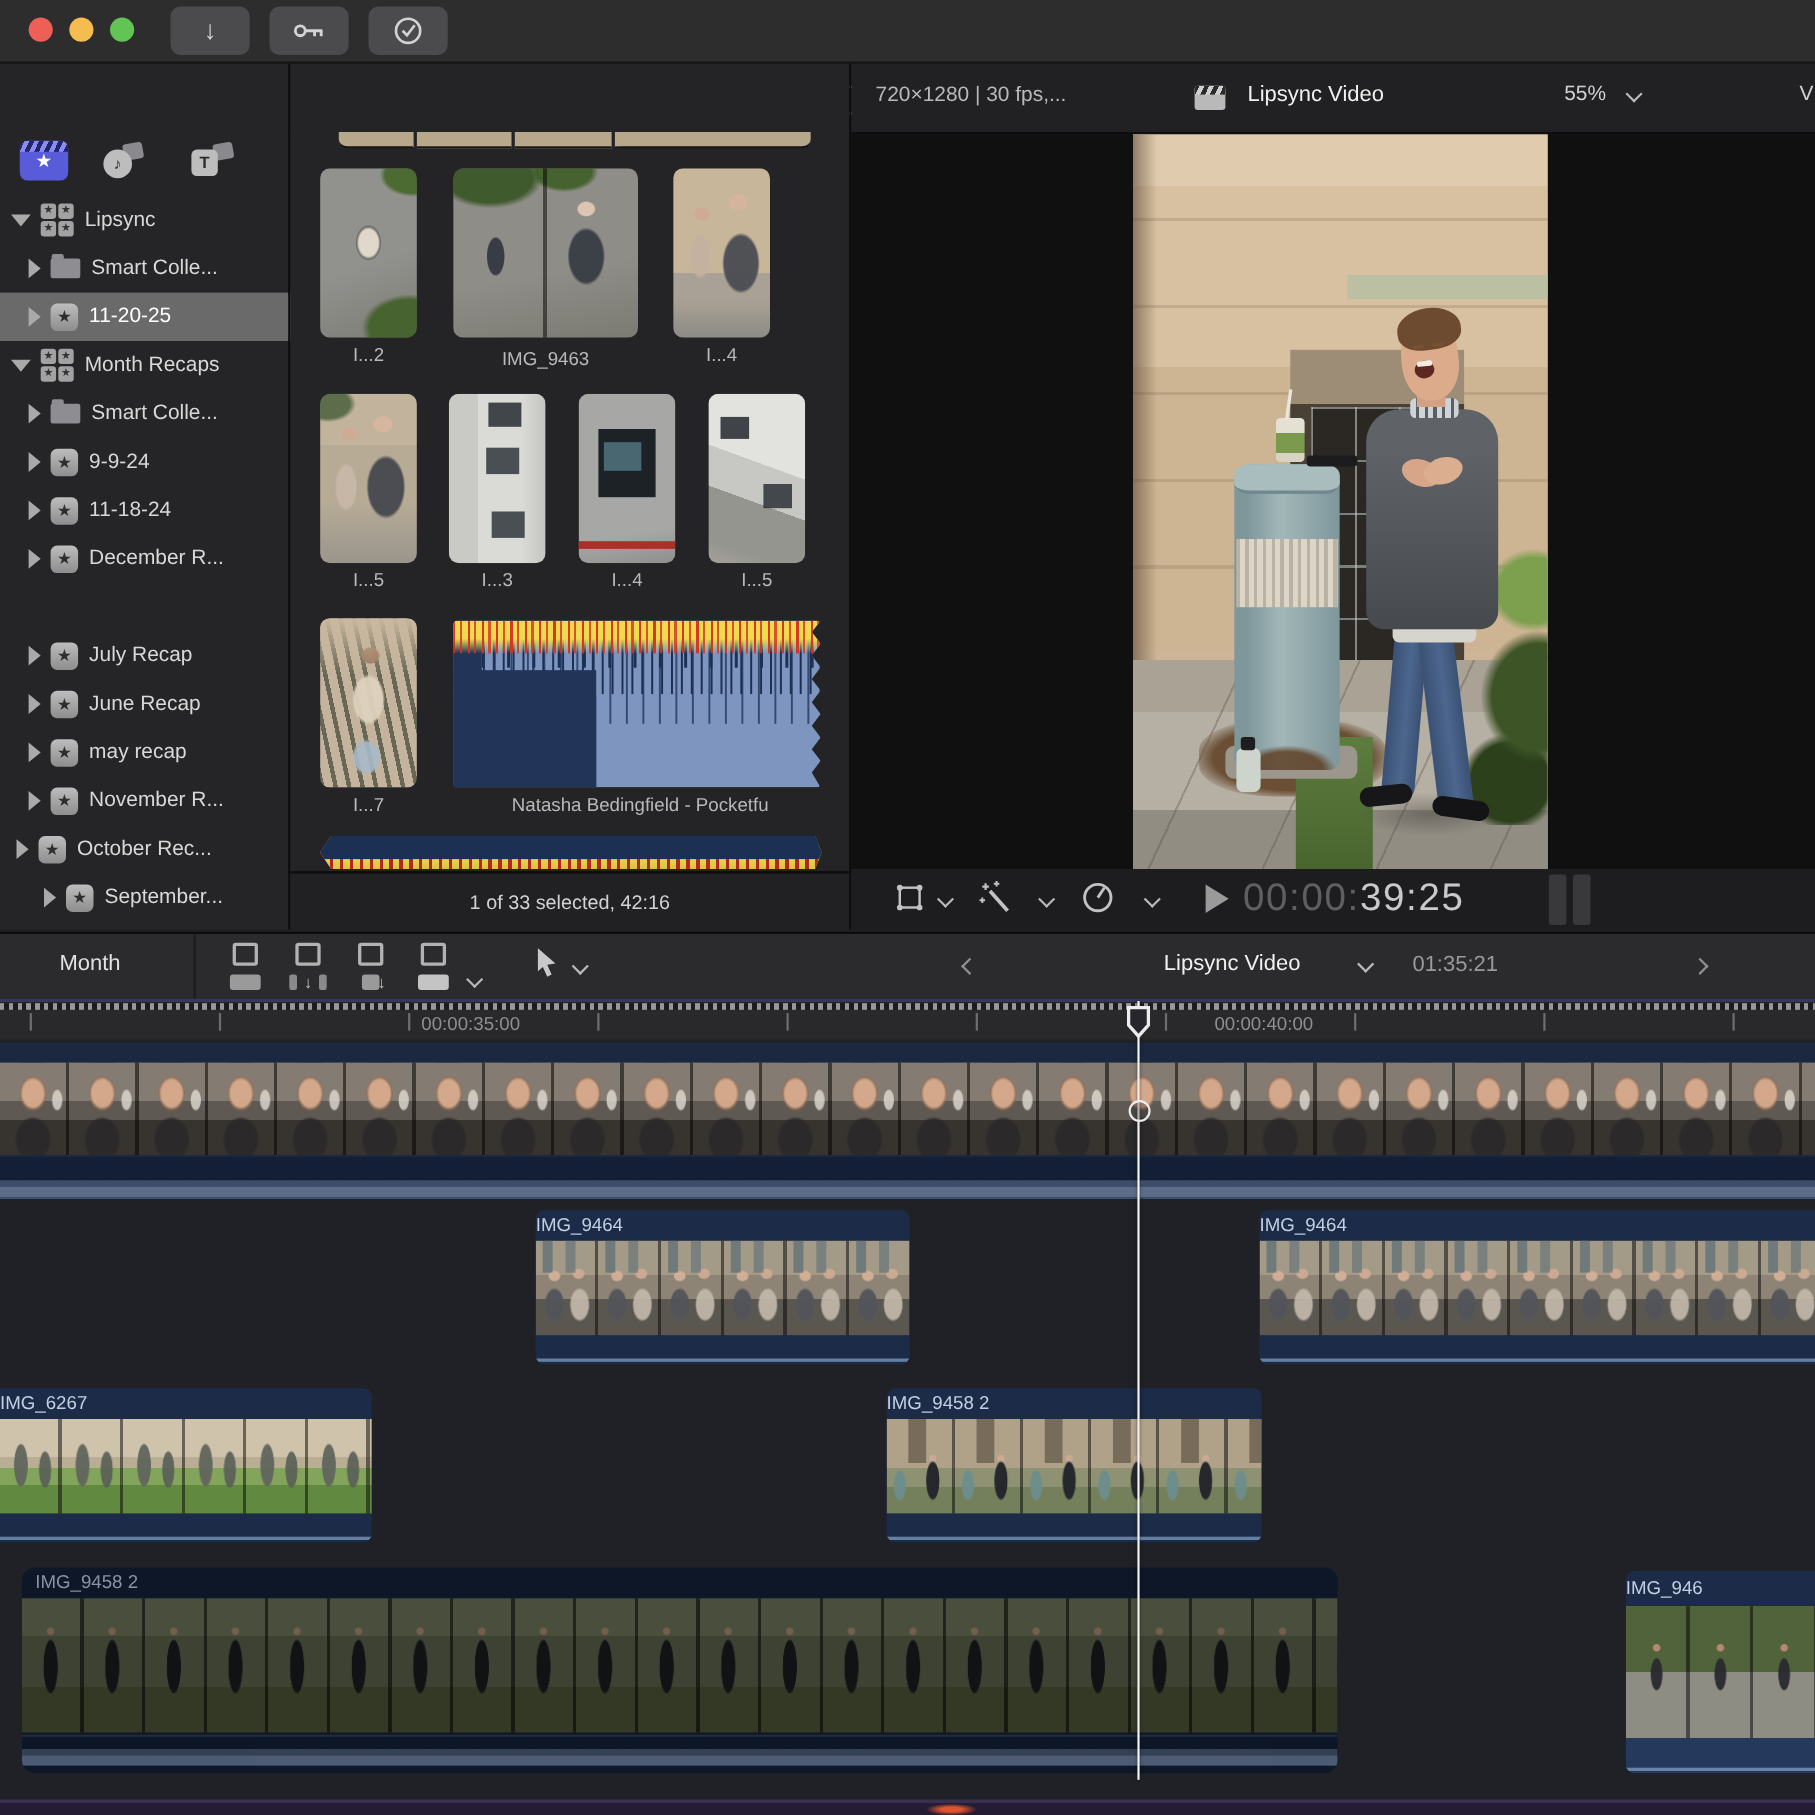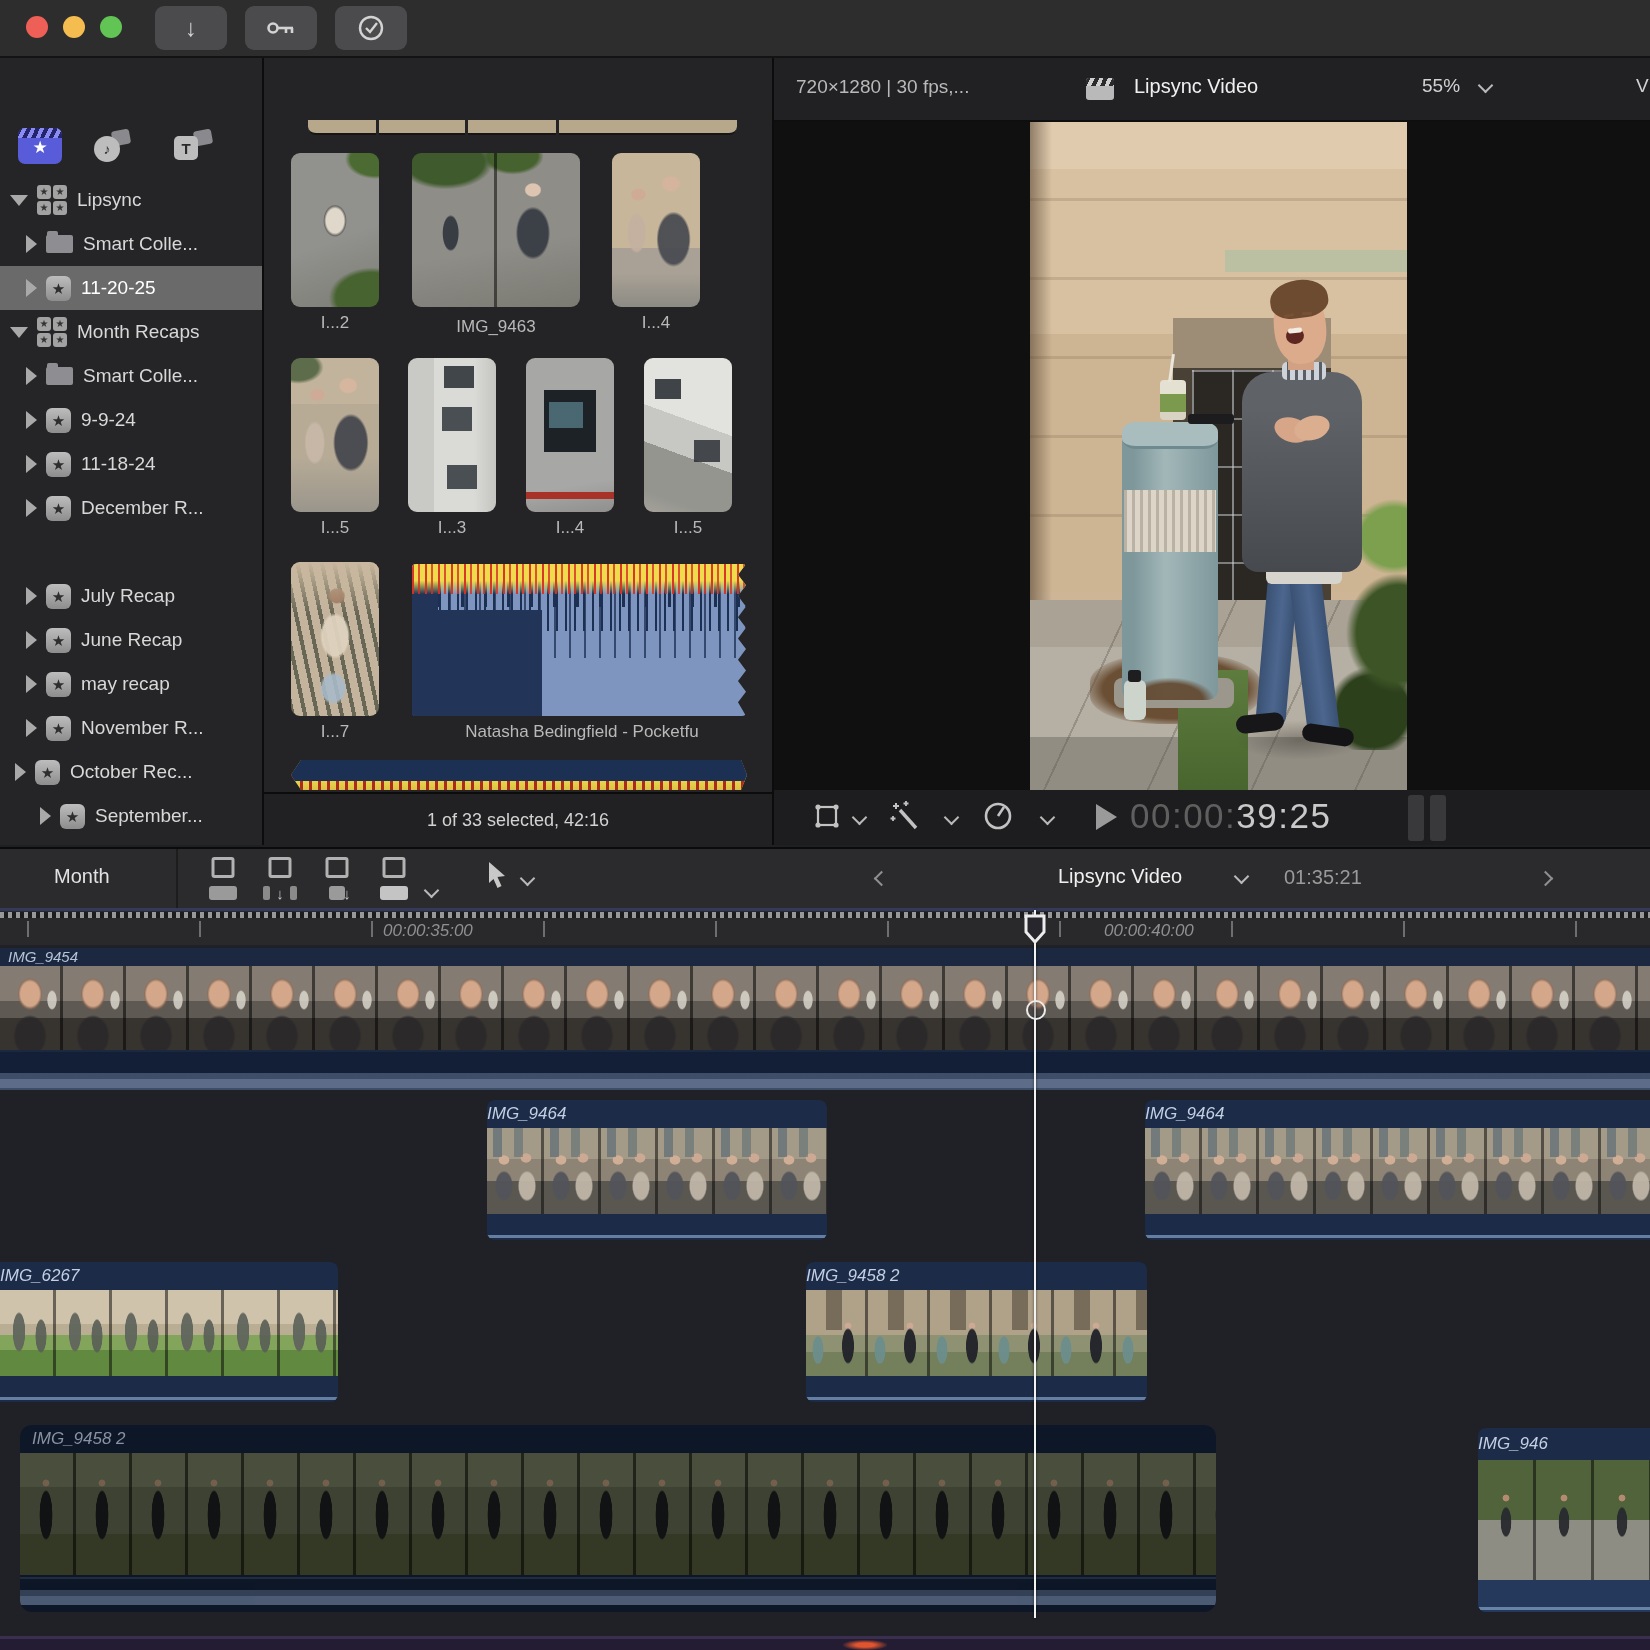--- a/index.html
+++ b/index.html
@@ -156,21 +156,21 @@
   
   #ttoolbar{left:0;top:847px;width:1650px;height:61px;background:#2b2b2d;border-top:2px solid #0b0b0b;}
   #ttoolbar .sep{position:absolute;left:176px;top:0;width:2px;height:61px;background:#1d1d1e;}
   .etool{position:absolute;top:8px;width:36px;height:46px;}
   .etool .sq{position:absolute;top:0;left:50%;transform:translateX(-50%);width:17px;height:15px;border:3px solid #b2b2b2;border-radius:3px;}
   .etool .bar{position:absolute;bottom:3px;left:50%;transform:translateX(-50%);width:28px;height:14px;background:#9a9a9a;border-radius:3px;}
   .etool .bar2{position:absolute;bottom:3px;width:7px;height:14px;background:#8a8a8a;border-radius:2px;}
   .etool .arr{position:absolute;bottom:1px;left:50%;transform:translateX(-50%);color:#c6c6c6;font-size:15px;font-weight:bold;}
 
   
-  #timeline{left:0;top:908px;width:1650px;height:742px;background:#202126;font-style:italic;}
+  #timeline{left:0;top:908px;width:1650px;height:742px;background:#202126;}
   #tl-topline{left:0;top:0;width:1650px;height:3px;background:#34395c;}
   #ruler{left:0;top:3px;width:1650px;height:34px;background:#29292c;}
   #ruler .dashes{position:absolute;left:0;top:1px;width:1650px;height:6px;
      background:repeating-linear-gradient(90deg,#98989a 0 4px,#1c1c1e 4px 8px);}
   .tick{position:absolute;top:10px;width:2px;height:16px;background:#6e6e70;}
   .rlabel{position:absolute;top:10px;color:#8f8f91;font-size:17px;}
   .tclip{position:absolute;background:#1c2b47;overflow:hidden;}
   .tclip .hd{height:28px;line-height:28px;color:#c3cfe2;font-size:17px;white-space:nowrap;}
   .tclip .ft{position:absolute;left:0;bottom:0;width:100%;height:26px;background:#1c2b47;}
   .tclip .ft::after{content:"";position:absolute;left:0;bottom:2px;width:100%;height:3px;background:#7d9cc0;opacity:.75;}
@@ -562,21 +562,20 @@
         <div class="tick" style="left:887px"></div>
       <div class="tick" style="left:1059px"></div>
         <div class="tick" style="left:1231px"></div>
       <div class="tick" style="left:1403px"></div>
         <div class="tick" style="left:1575px"></div>
       <div class="rlabel" style="left:383px">00:00:35:00</div>
       <div class="rlabel" style="left:1104px">00:00:40:00</div>
     </div>
 
     <div class="abs" style="left:0;top:40px;width:1650px;height:140px;background:#1b2840">
-      <div style="height:18px;line-height:18px;padding-left:8px;color:#b6c4d8;font-size:15px">IMG_9454</div>
       <div class="film fs-main" style="top:18px;height:84px"></div>
       <div class="abs audwave" style="left:0;top:104px;width:1650px;height:36px;border-bottom:2px solid rgba(125,150,180,.4)"></div>
     </div>
 
     <div class="tclip" style="left:487px;top:192px;width:340px;height:140px;border-radius:8px">
       <div class="hd">IMG_9464</div>
       <div class="film fs-9464" style="top:28px;height:86px"></div>
       <div class="ft"></div>
     </div>
     <div class="tclip" style="left:1145px;top:192px;width:505px;height:140px;border-radius:8px 0 0 8px">

